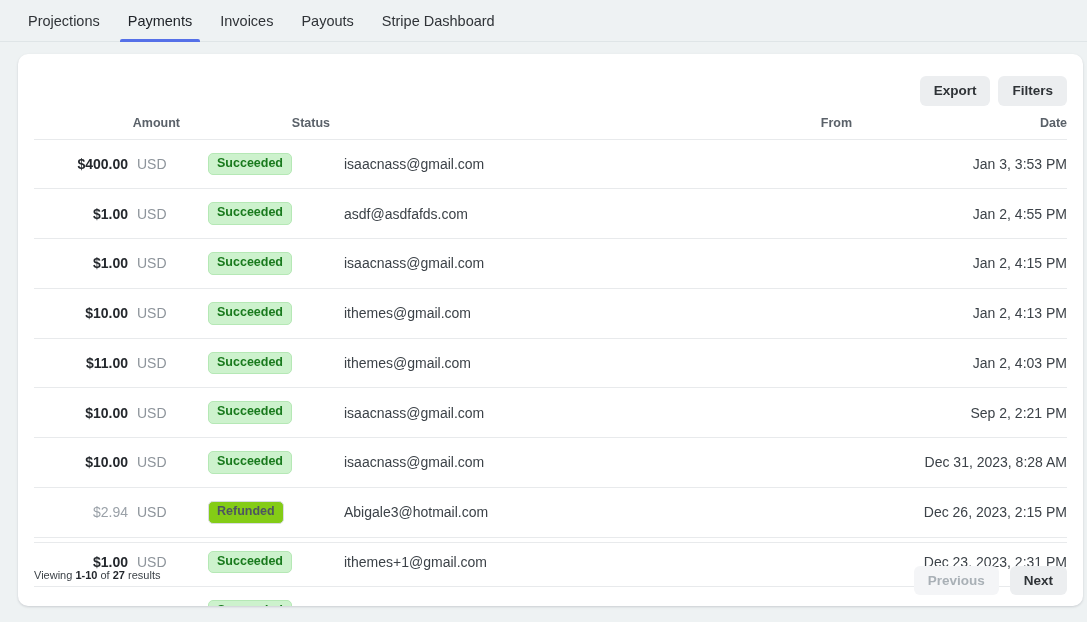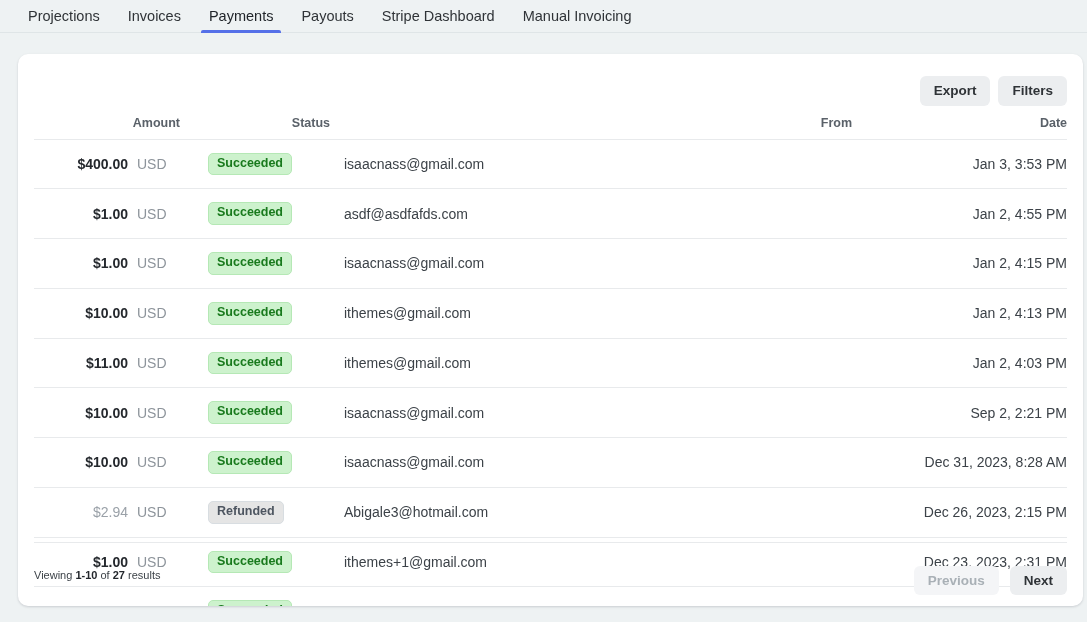--- a/index.html
+++ b/index.html
@@ -7,21 +7,21 @@
     margin: 0; padding: 0;
     width: 1087px; height: 622px;
     background: #eef2f3;
     font-family: "Liberation Sans", sans-serif;
     -webkit-font-smoothing: antialiased;
   }
 
   
   .tabbar {
     position: relative;
-    height: 33px;
+    height: 42px;
     border-bottom: 1px solid #dfe5e7;
     padding: 0 14px;
     display: flex;
     align-items: stretch;
   }
   .tab {
     position: relative;
     display: flex;
     align-items: center;
     padding: 0 14px;
@@ -146,21 +146,21 @@
     padding: 3px 8px 4px 8px;
     border-radius: 5px;
     line-height: 1.1;
   }
   .badge.succeeded {
     background: #cdf2cd;
     border: 1px solid #b5e8b5;
     color: #197a1d;
   }
   .badge.refunded {
-    background: #e5e5e5;
+    background: #84cc16;
     border: 1px solid #d8dde1;
     color: #4d5560;
   }
 
   
   .footer {
     position: absolute;
     left: 16px; right: 16px;
     bottom: 0;
     height: 64px;
@@ -174,25 +174,24 @@
     color: #3c4248;
   }
   .viewing b { color: #24282d; font-weight: bold; }
   .pager { display: flex; gap: 11px; margin-top: 12px; }
 </style>
 </head>
 <body>
 
 <nav class="tabbar">
     <div class="tab">Projections</div>
+    <div class="tab active">Payments</div>
     <div class="tab">Invoices</div>
-    <div class="tab active">Payments</div>
     <div class="tab">Payouts</div>
     <div class="tab">Stripe Dashboard</div>
-    <div class="tab">Manual Invoicing</div>
   </nav>
 
 <section class="card">
 
   <div class="toolbar">
     <button class="btn">Export</button>
     <button class="btn">Filters</button>
   </div>
 
   <div class="tablewrap">

